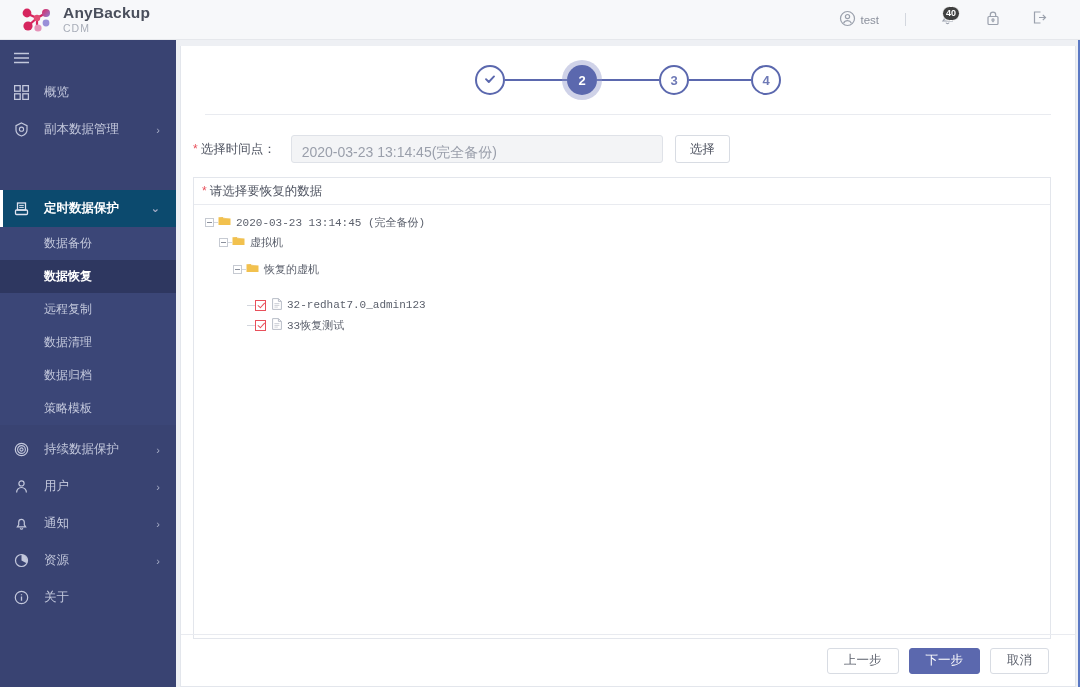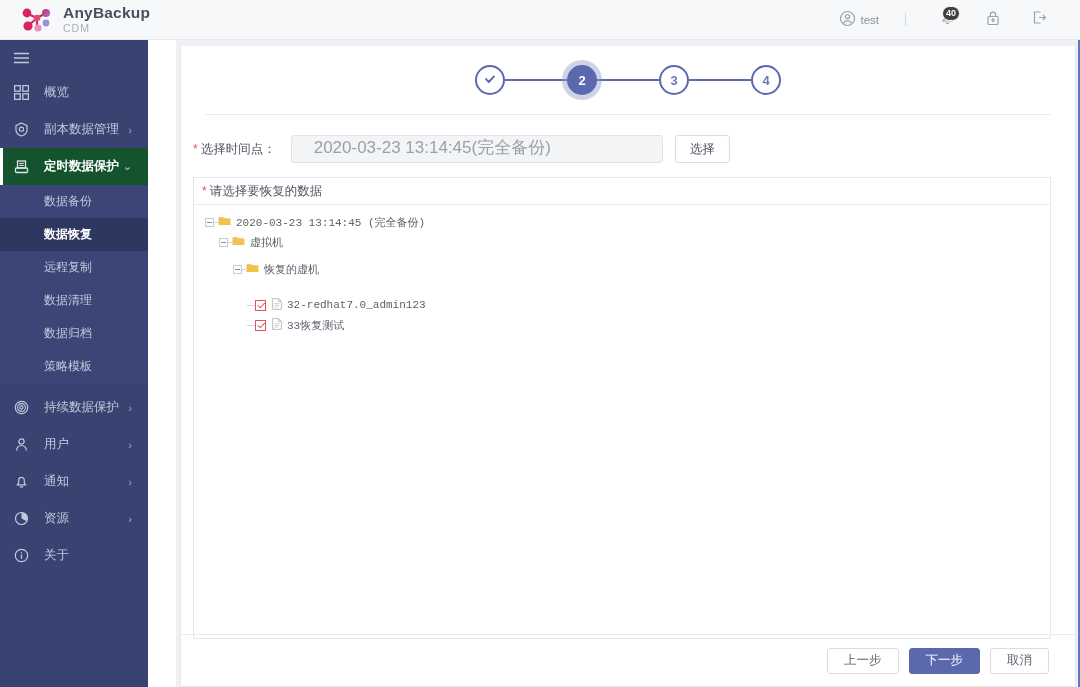--- a/index.html
+++ b/index.html
@@ -28,33 +28,33 @@
   .vsep { width: 1px; height: 13px; background: #d3d7de; margin: 0 10px; }
   .badge {
     position: absolute; top: 1px; right: 2px; min-width: 15px; height: 15px;
     border-radius: 8px; background: #404040; color: #fff; font-size: 9px;
     display: flex; align-items: center; justify-content: center; padding: 0 3px;
     border: 1px solid #fff; font-weight: bold;
   }
 
   
   .sidebar {
-    position: absolute; left: 0; top: 40px; width: 148px; height: 647px;
+    position: absolute; left: 0; top: 40px; width: 176px; height: 647px;
     background: #394372; overflow: hidden;
   }
   .burger { height: 30px; display: flex; align-items: center; padding-left: 14px; margin-top: 4px; cursor: pointer; }
   .nav-item {
     height: 37px; display: flex; align-items: center; padding-left: 14px;
     color: #c3c8dc; font-size: 12.5px; cursor: pointer; position: relative;
   }
   .nav-item .ni-icon { width: 22px; display: flex; align-items: center; justify-content: flex-start; }
   .nav-item .ni-label { margin-left: 8px; flex: 1; }
   .nav-item .ni-arrow { margin-right: 16px; color: #a7adc7; font-size: 11px; }
   .nav-item.active {
-    background: #14532d; color: #fff; font-weight: bold;
+    background: #0c4a6e; color: #fff; font-weight: bold; margin-top: 42px;
   }
   .nav-item.active::before {
     content: ""; position: absolute; left: 0; top: 0; bottom: 0; width: 3px; background: #fff;
   }
   .sub-item {
     height: 33px; display: flex; align-items: center; padding-left: 44px;
     color: #c3c8dc; font-size: 12px; cursor: pointer; background: #3b4677;
   }
   .sub-item.active { background: #2e3760; color: #fff; font-weight: bold; }
 
@@ -77,22 +77,22 @@
   .step.todo { border: 2px solid #5b68ae; color: #6e79b6; background: #fff; }
   .step-line { width: 62px; height: 2px; background: #5b68ae; }
   .divider { height: 1px; background: #e9ebf0; margin: 0 24px; }
 
   
   .form-row { display: flex; align-items: center; padding: 20px 0 0 12px; }
   .req { color: #e8505b; margin-right: 3px; font-size: 12px; }
   .flabel { font-size: 12.5px; color: #4e5360; min-width: 90px; }
   .finput {
     width: 372px; height: 28px; background: #f3f4f6; border: 1px solid #dfe2e8;
-    border-radius: 3px; display: flex; align-items: flex-start; padding: 0 22px;
-    font-size: 17px; color: #9a9fab;
+    border-radius: 3px; display: flex; align-items: flex-end; padding: 0 10px;
+    font-size: 14px; color: #9a9fab;
   }
   .fbtn {
     margin-left: 12px; height: 28px; padding: 0 14px; background: #fff;
     border: 1px solid #d8dce3; border-radius: 3px; font-size: 12.5px; color: #4e5360;
     display: flex; align-items: center; cursor: pointer;
   }
 
   
   .panel {
     margin: 14px 24px 0 12px; border: 1px solid #e3e6ec; height: 462px;

